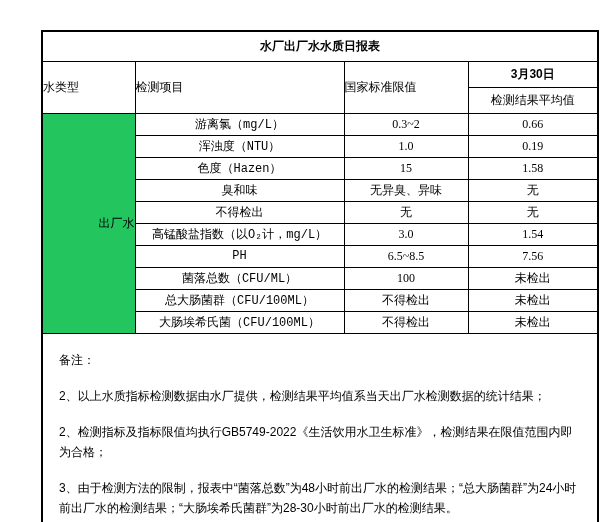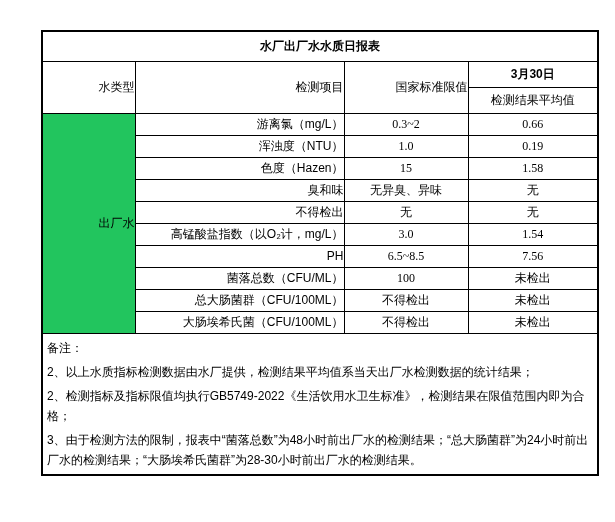--- a/index.html
+++ b/index.html
@@ -26,53 +26,54 @@
     padding: 0;
     overflow: hidden;
   }
   td.title-cell {
     height: 30px;
     text-align: center;
     font-weight: bold;
     font-size: 16px;
   }
   td.hdr-cell {
-    text-align: right;
+    text-align: left;
     font-size: 12px;
   }
   td.date-cell {
     height: 26px;
     text-align: center;
     font-weight: bold;
     font-size: 14px;
   }
   td.subhdr-cell {
     height: 26px;
     text-align: center;
     font-size: 12px;
   }
   tr.data-row td { height: 22px; }
   td.watertype-cell {
     background: #22c55e;
     text-align: right;
     font-size: 12px;
   }
   td.item-cell {
-    text-align: right;
+    text-align: center;
     padding-left: 3px;
+    font-family: Liberation Mono, monospace;
   }
   td.val-cell { text-align: center; font-family: Liberation Serif, serif; }
   td.notes-cell {
     height: 132px;
     vertical-align: top;
     padding: 14px 6px 0 3px;
     font-size: 13px;
     line-height: 20px;
   }
-  .note-line { margin: 4px; }
+  .note-line { margin: 16px; }
 </style>
 </head>
 <body>
 
 <div class="report-wrap">
   <table class="report">
     <colgroup>
       <col style="width:93px">
       <col style="width:209px">
       <col style="width:124px">

